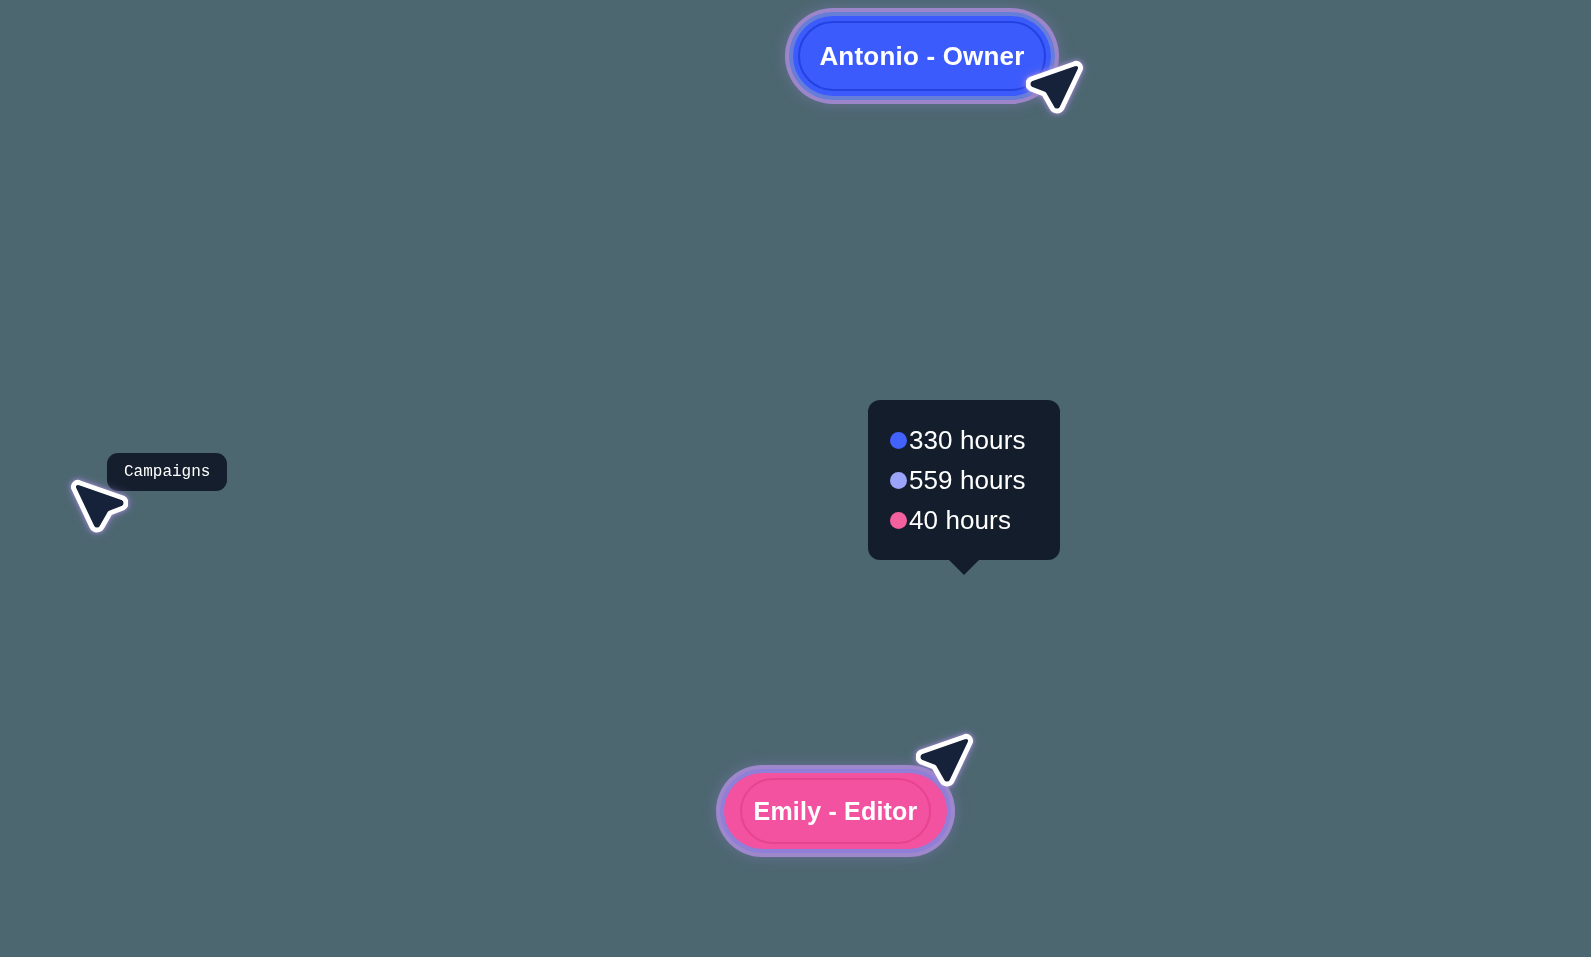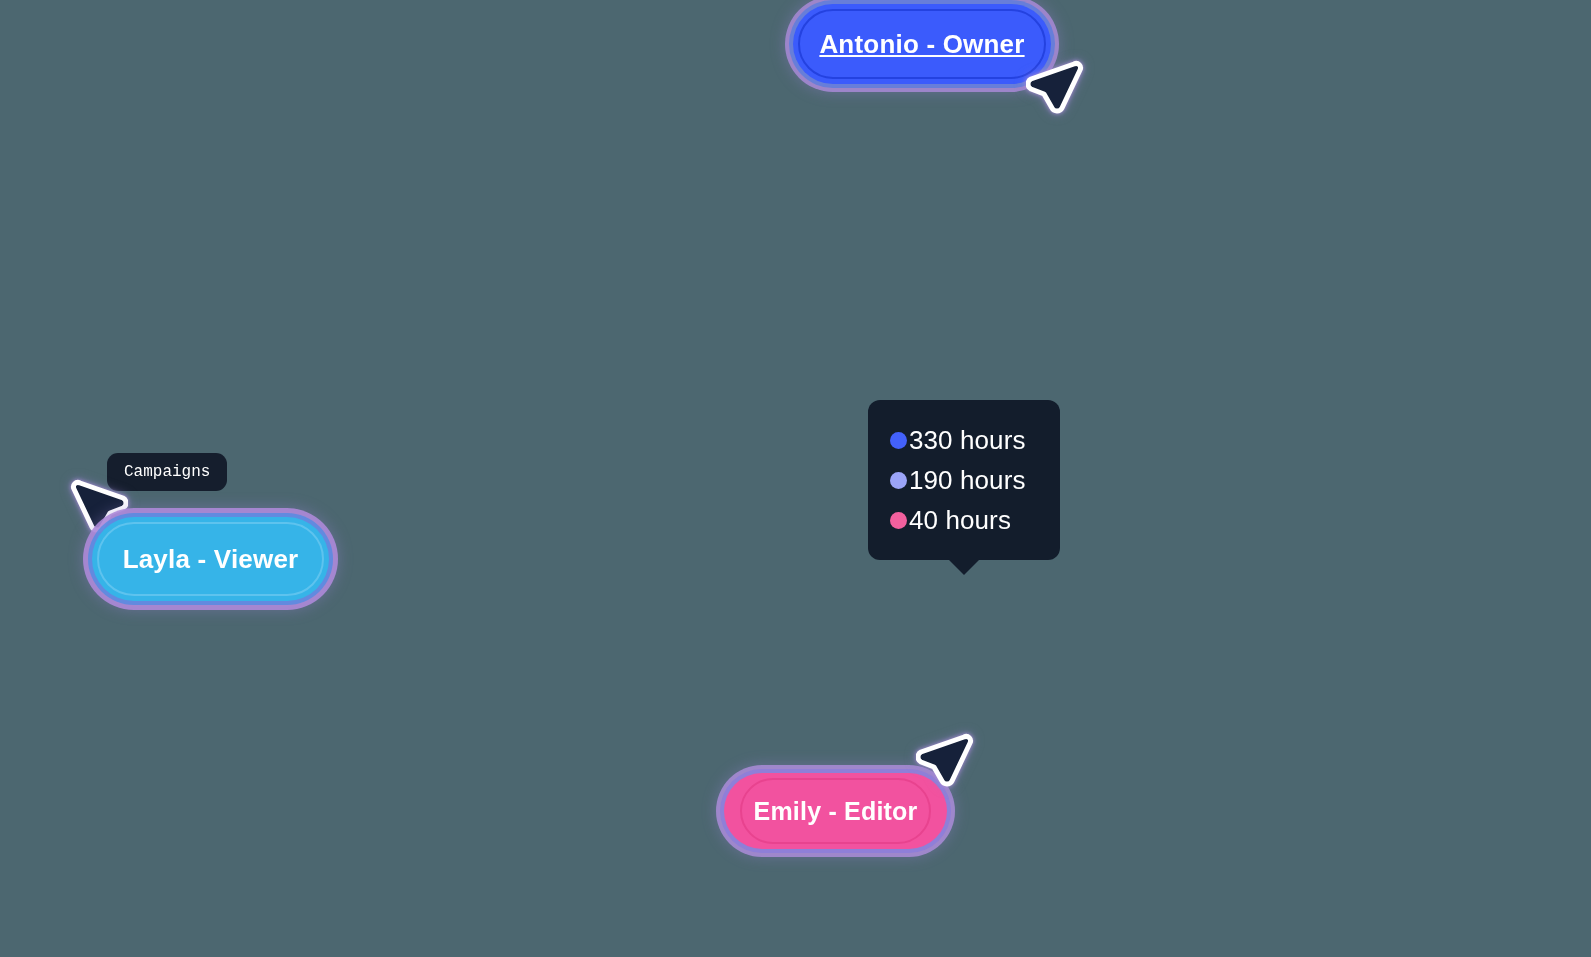--- a/index.html
+++ b/index.html
@@ -22,28 +22,27 @@
     letter-spacing:.2px;
   }
   .pill .pill-inner {
     width:100%; height:100%;
     display:flex; align-items:center; justify-content:center;
     border-radius:999px;
   }
 
   
   #pill-antonio {
-    left:793px; top:4px; width:258px; height:80px;
+    left:793px; top:16px; width:258px; height:80px;
     font-size:26px;
     background:#3b5bfc;
     box-shadow:
       0 0 0 4px rgba(59,120,230,.55),
       0 0 0 8px rgba(168,138,214,.85),
       0 0 14px 9px rgba(150,130,210,.35);
-    text-decoration: underline;
   }
   #pill-antonio .pill-inner {
     border:2px solid #2442e0;
     margin:5px; width:calc(100% - 10px); height:calc(100% - 10px);
   }
 
   
   #pill-layla {
     left:92px; top:517px; width:237px; height:84px;
     font-size:26px;
@@ -141,34 +140,29 @@
   <div id="label-campaigns">
     <span>Campaigns</span>
   </div>
 
   <div class="cursor" id="cursor-layla">
     <svg viewBox="0 0 62 62" xmlns="http://www.w3.org/2000/svg">
       <path d="M48 6 C52 4 56 8 54 12 L36 50 C34 54 28 54 26 50 L18 36 L5 31 C1 29 1 23 5 21 Z" fill="#16213a" stroke="#ffffff" stroke-width="5" stroke-linejoin="round"></path>
     </svg>
   </div>
 
-  <div class="pill" id="pill-layla">
-    <div class="pill-inner">
-      <span>Layla - Viewer</span>
-    </div>
-  </div>
 
   <div id="tooltip-hours">
     <div class="tt-row">
       <span class="tt-dot" style="background:#4361fb"></span>
       <span class="tt-text">330 hours</span>
     </div>
     <div class="tt-row">
       <span class="tt-dot" style="background:#9ba4f8"></span>
-      <span class="tt-text">190 hours</span>
+      <span class="tt-text">559 hours</span>
     </div>
     <div class="tt-row">
       <span class="tt-dot" style="background:#f2609e"></span>
       <span class="tt-text">40 hours</span>
     </div>
     <div class="tt-tail"></div>
   </div>
 
   <div class="pill" id="pill-emily">
     <div class="pill-inner">

